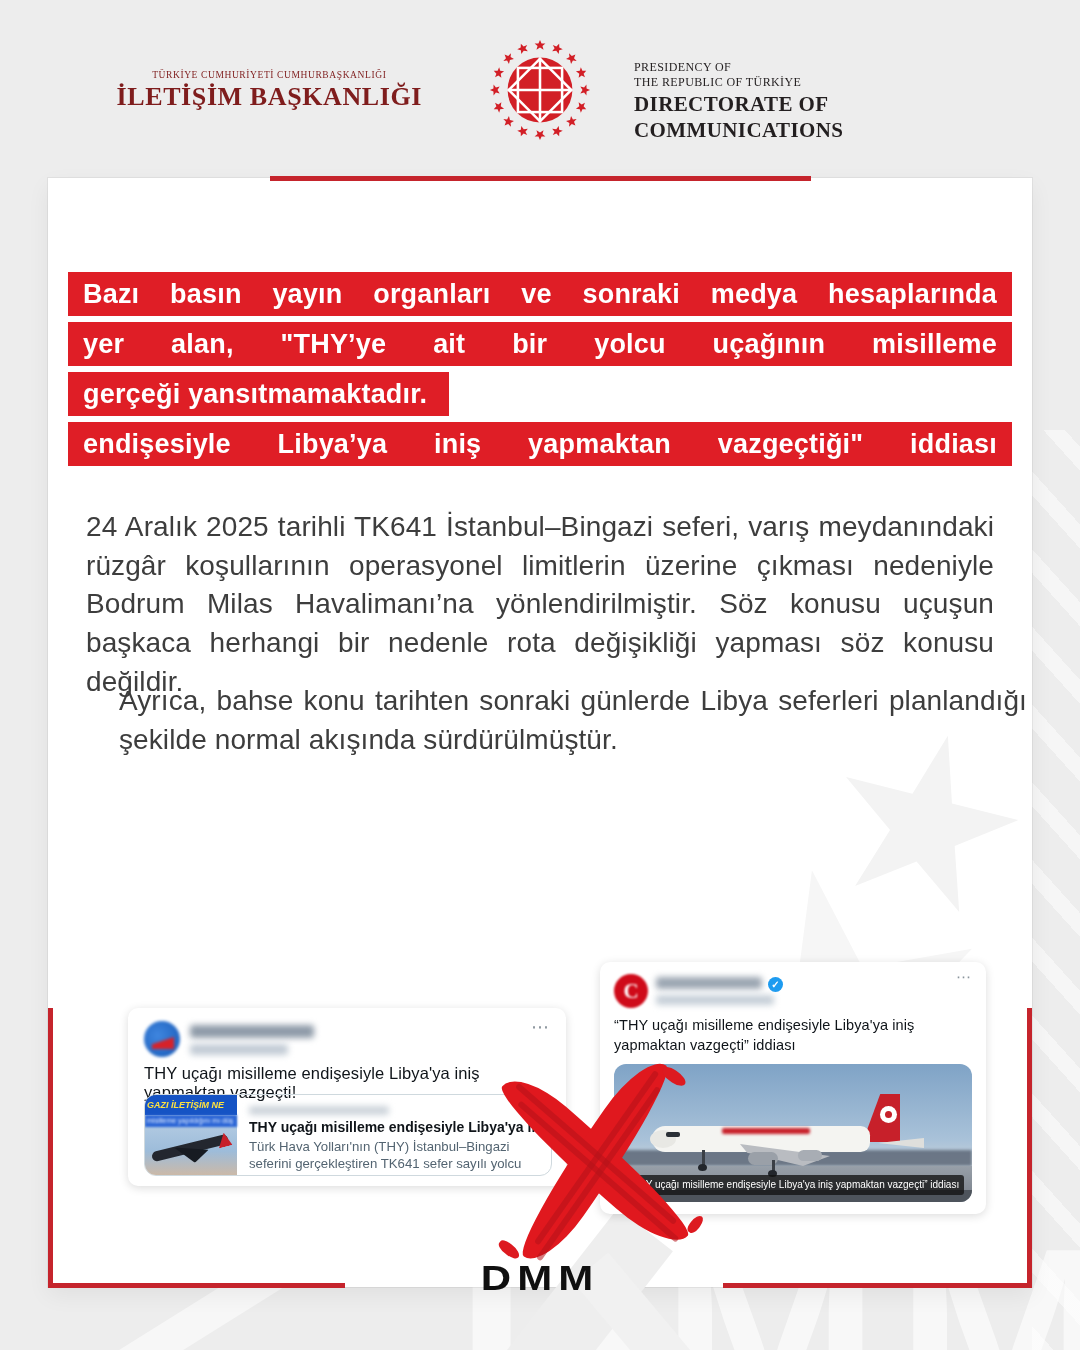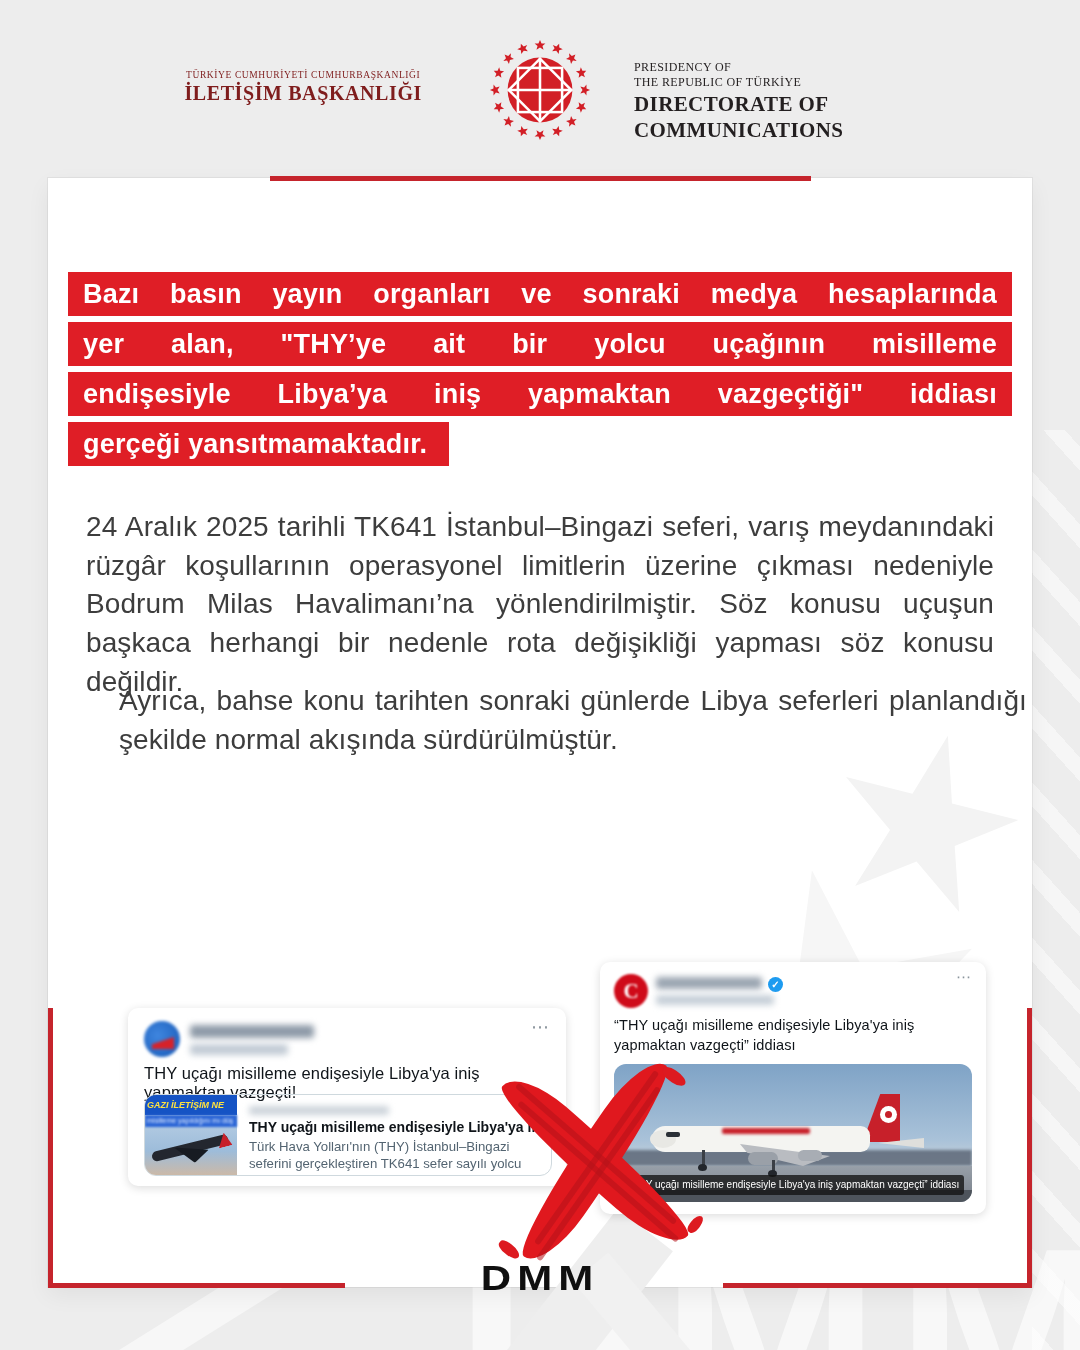--- a/index.html
+++ b/index.html
@@ -10,21 +10,21 @@
   .bg-dmm{position:absolute;left:455px;top:1195px;font-size:235px;font-weight:900;letter-spacing:14px;
     color:rgba(255,255,255,.62);z-index:0;transform:scaleX(1.12);transform-origin:left top;white-space:nowrap;}
   .bg-slash{position:absolute;left:90px;top:1290px;width:260px;height:34px;background:rgba(255,255,255,.55);
     transform:rotate(-32deg);z-index:0;}
   .bg-right-strip{position:absolute;right:0;top:430px;width:48px;height:920px;z-index:0;
     background:repeating-linear-gradient(48deg,rgba(255,255,255,.5) 0 16px,rgba(0,0,0,0) 16px 52px);}
 
   
   .hdr-left{position:absolute;right:658px;top:70px;text-align:center;color:#7f1d1d;z-index:2;}
   .hdr-left .small{font-size:9.5px;letter-spacing:.6px;font-family:"Liberation Serif",serif;}
-  .hdr-left .large{font-size:20px;font-weight:700;font-family:"Liberation Serif",serif;letter-spacing:.6px;margin-top:2px;}
+  .hdr-left .large{font-size:26px;font-weight:700;font-family:"Liberation Serif",serif;letter-spacing:.6px;margin-top:2px;}
   .hdr-right{position:absolute;left:634px;top:60px;text-align:left;color:#231f20;z-index:2;}
   .hdr-right .small{font-size:12px;letter-spacing:.4px;font-family:"Liberation Serif",serif;line-height:1.25;}
   .hdr-right .large{font-size:21px;font-weight:700;font-family:"Liberation Serif",serif;letter-spacing:.4px;line-height:1.08;margin-top:3px;}
   .emblem{position:absolute;left:486px;top:36px;width:108px;height:108px;z-index:2;}
 
   .divider{position:absolute;left:270px;top:176px;width:541px;height:5px;background:#c5242c;z-index:4;}
 
   
   .card{position:absolute;left:48px;top:178px;width:984px;height:1109px;background:#ffffff;z-index:1;
     box-shadow:0 0 0 1px rgba(0,0,0,.05),0 8px 22px rgba(0,0,0,.06);}
@@ -193,22 +193,22 @@
   <div class="card">
     <div class="wm-star s1"></div>
     <div class="wm-star s2"></div>
     <div class="wm-bar b1"></div>
     <div class="wm-bar b2"></div>
   </div>
 
   <div class="headline">
     <div class="strip just">Bazı basın yayın organları ve sonraki medya hesaplarında</div>
     <div class="strip just">yer alan, "THY’ye ait bir yolcu uçağının misilleme</div>
+    <div class="strip last">gerçeği yansıtmamaktadır.</div>
     <div class="strip just">endişesiyle Libya’ya iniş yapmaktan vazgeçtiği" iddiası</div>
-    <div class="strip last">gerçeği yansıtmamaktadır.</div>
   </div>
 
   <div class="para p1">24 Aralık 2025 tarihli TK641 İstanbul–Bingazi seferi, varış meydanındaki rüzgâr koşullarının operasyonel limitlerin üzerine çıkması nedeniyle Bodrum Milas Havalimanı’na yönlendirilmiştir. Söz konusu uçuşun başkaca herhangi bir nedenle rota değişikliği yapması söz konusu değildir.</div>
   <div class="para p2">Ayrıca, bahse konu tarihten sonraki günlerde Libya seferleri planlandığı şekilde normal akışında sürdürülmüştür.</div>
 
   <div class="l-accent lv"></div>
   <div class="l-accent lh"></div>
   <div class="l-accent rv"></div>
   <div class="l-accent rh"></div>
 

